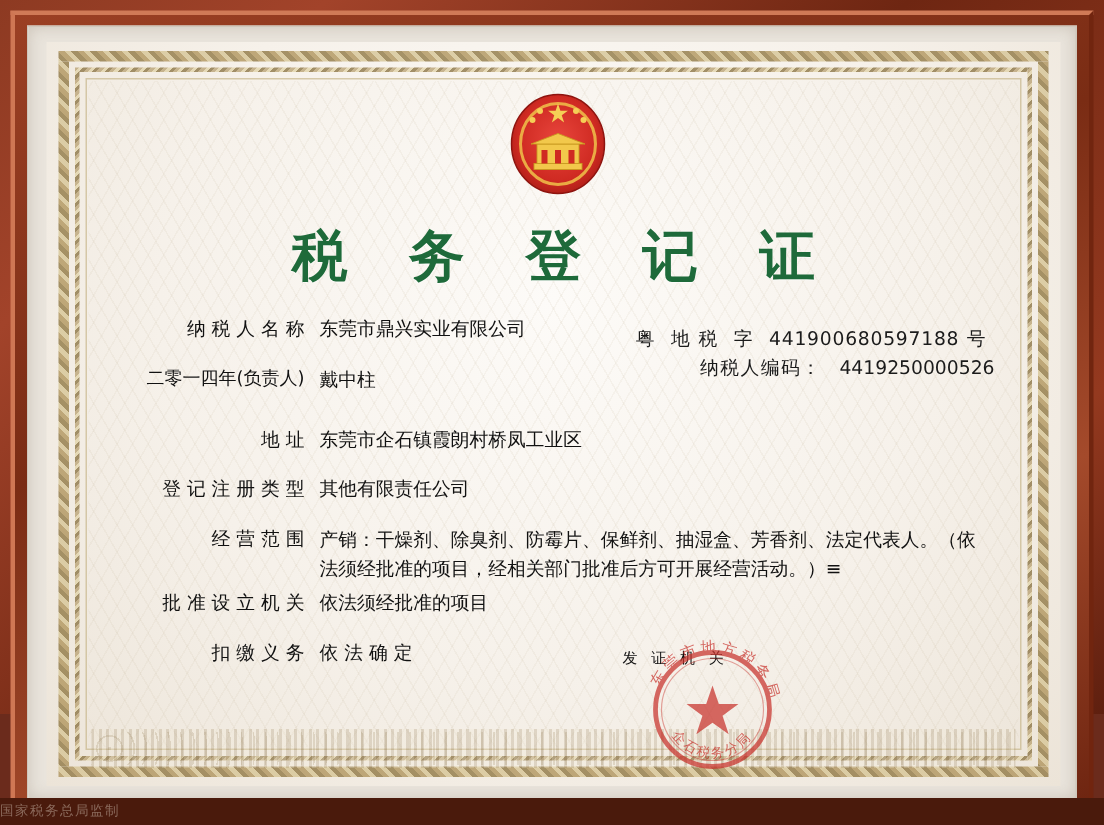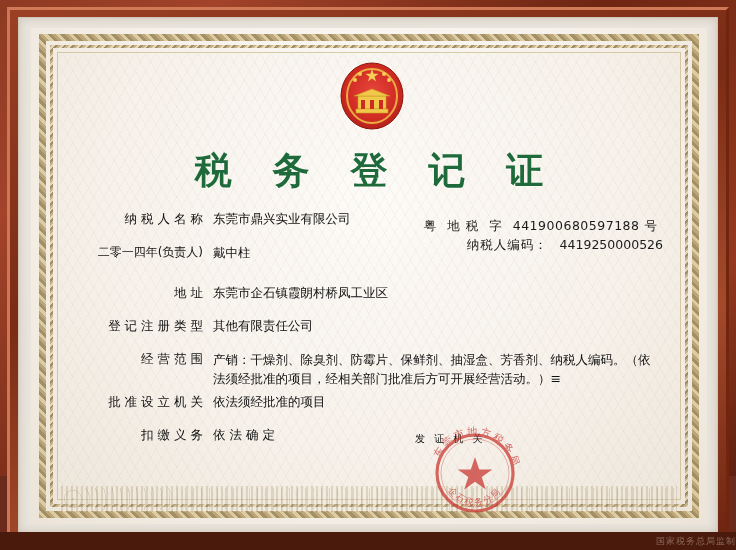--- a/index.html
+++ b/index.html
@@ -223,21 +223,21 @@
 
   
   #footer-strip {
     position: absolute;
     left: 0; bottom: 0;
     width: 736px;
     height: 18px;
     background: #4a1a0c;
     color: #8b6a5c;
     font-size: 9px;
-    text-align: right;
+    text-align: left;
     line-height: 18px;
     letter-spacing: 1px;
   }
 </style>
 </head>
 <body>
 
 <div id="frame-outer">
   <div id="frame-bevel"></div>
 
@@ -309,21 +309,21 @@
         <span class="field-value">东莞市企石镇霞朗村桥凤工业区</span>
       </div>
 
       <div class="field-row" style="top:289px;">
         <span class="field-label lbl-sp0">登 记 注 册 类 型</span>
         <span class="field-value">其他有限责任公司</span>
       </div>
 
       <div class="field-row" style="top:322px;">
         <span class="field-label lbl-sp0">经 营 范 围</span>
-        <span class="field-value wrap">产销：干燥剂、除臭剂、防霉片、保鲜剂、抽湿盒、芳香剂、纳税人编码。（依法须经批准的项目，经相关部门批准后方可开展经营活动。）≡</span>
+        <span class="field-value wrap">产销：干燥剂、除臭剂、防霉片、保鲜剂、抽湿盒、芳香剂、法定代表人。（依法须经批准的项目，经相关部门批准后方可开展经营活动。）≡</span>
       </div>
 
       <div class="field-row" style="top:365px;">
         <span class="field-label lbl-sp0">批 准 设 立 机 关</span>
         <span class="field-value">依法须经批准的项目</span>
       </div>
 
       <div class="field-row" style="top:398px;">
         <span class="field-label lbl-sp0">扣 缴 义 务</span>
         <span class="field-value">依 法 确 定</span>

